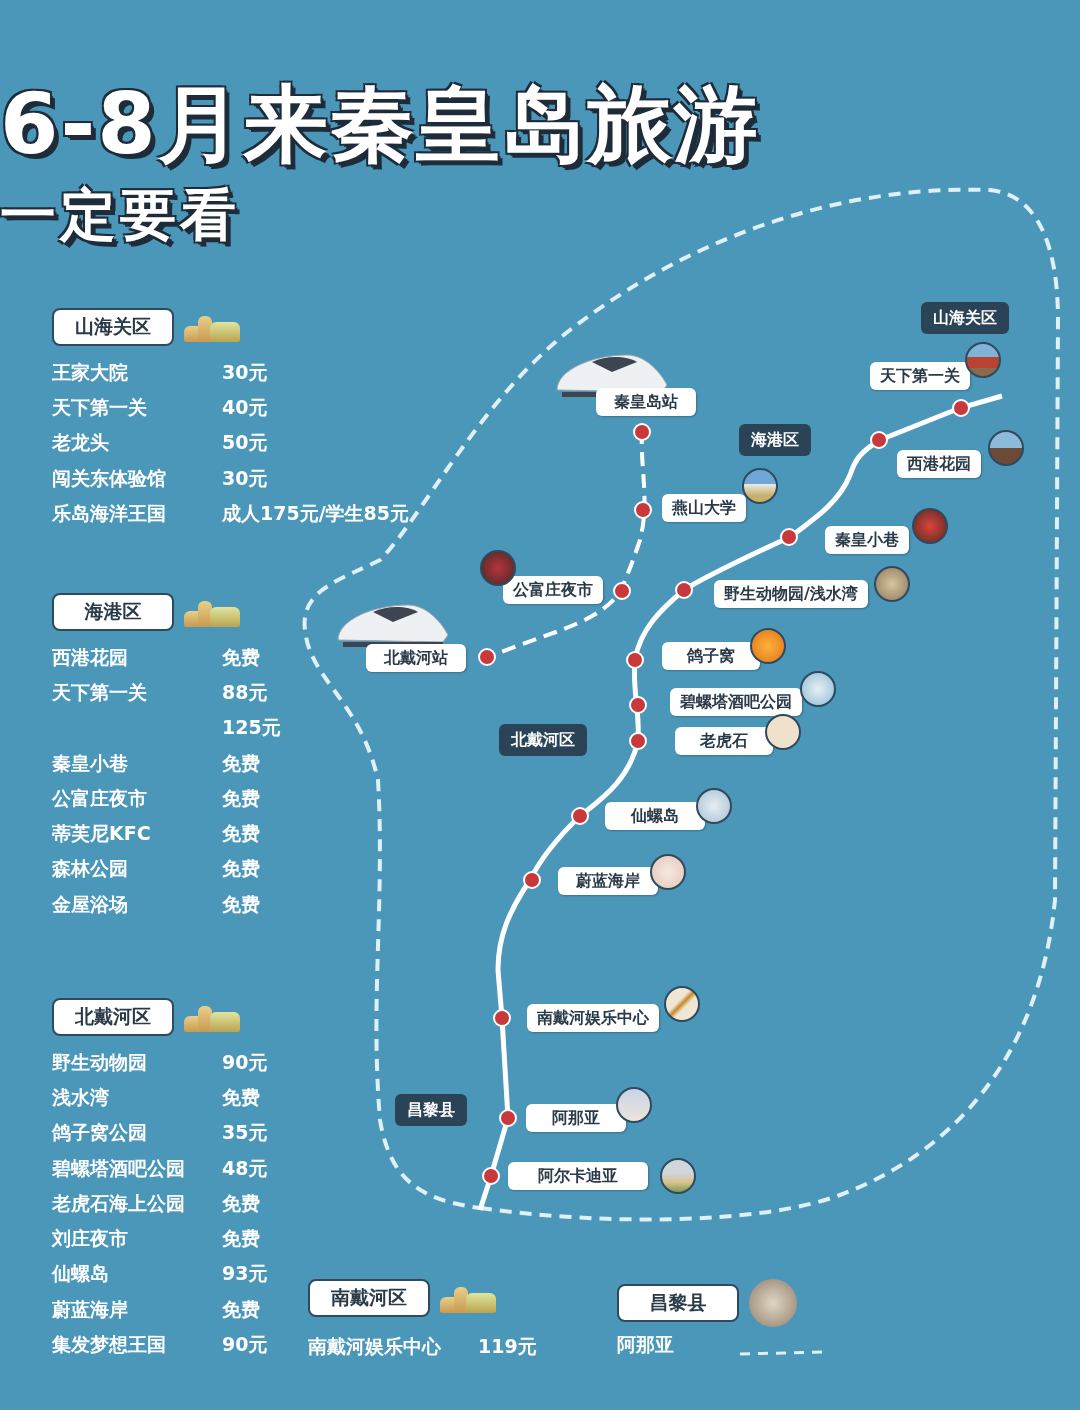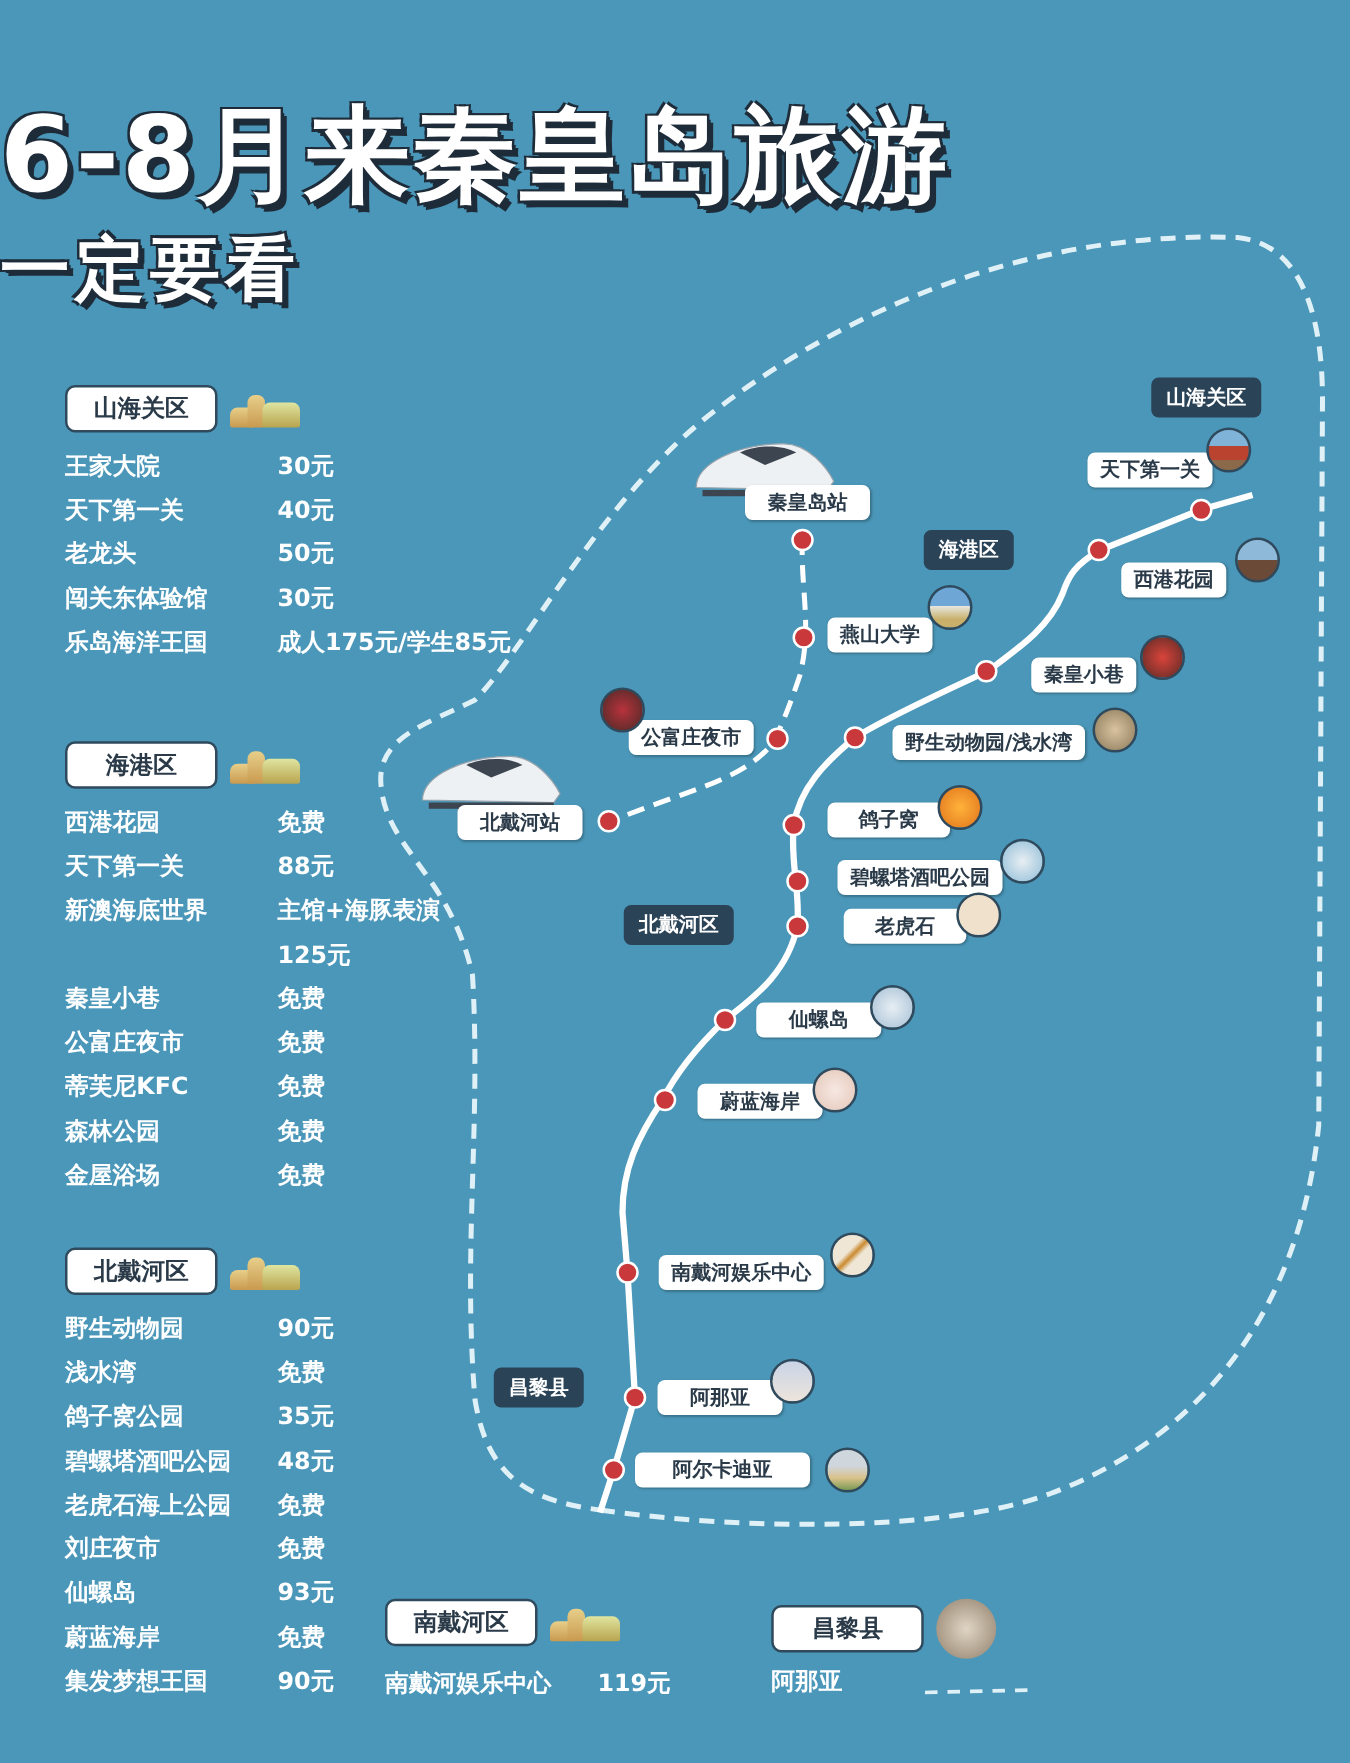--- a/index.html
+++ b/index.html
@@ -156,24 +156,20 @@
   <div class="sec-items">
     <div class="row">
         <span class="name">西港花园</span>
         <span class="price">免费</span>
       </div>
     <div class="row">
         <span class="name">天下第一关</span>
         <span class="price">88元</span>
       </div>
     <div class="row">
-        <span class="name">新澳海底世界</span>
-        <span class="price">主馆+海豚表演</span>
-      </div>
-    <div class="row">
         <span class="name"></span>
         <span class="price">125元</span>
       </div>
     <div class="row">
         <span class="name">秦皇小巷</span>
         <span class="price">免费</span>
       </div>
     <div class="row">
         <span class="name">公富庄夜市</span>
         <span class="price">免费</span>

